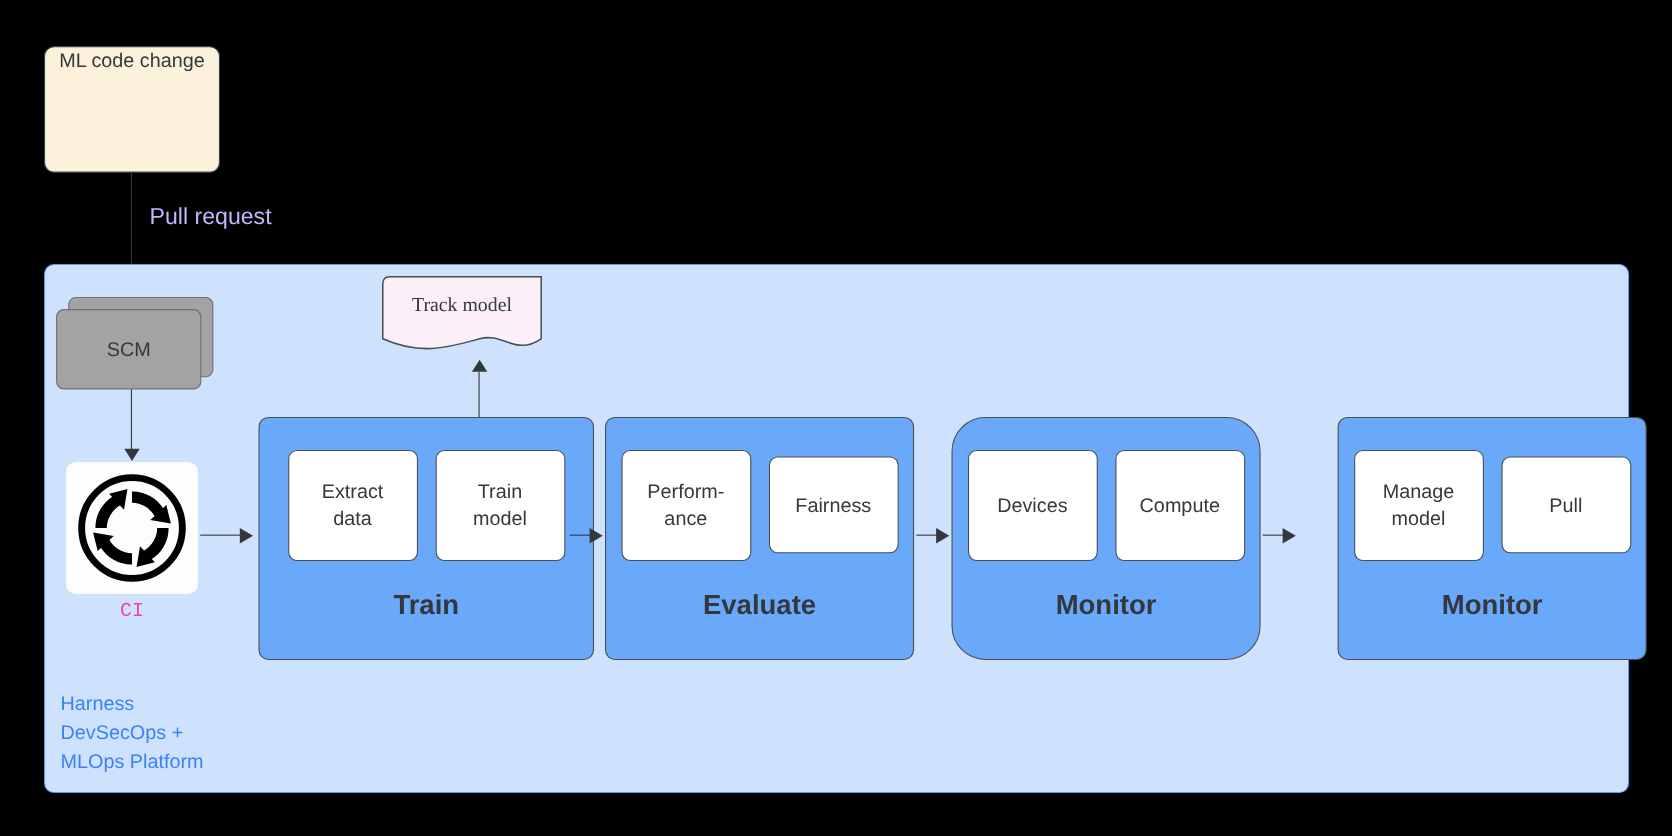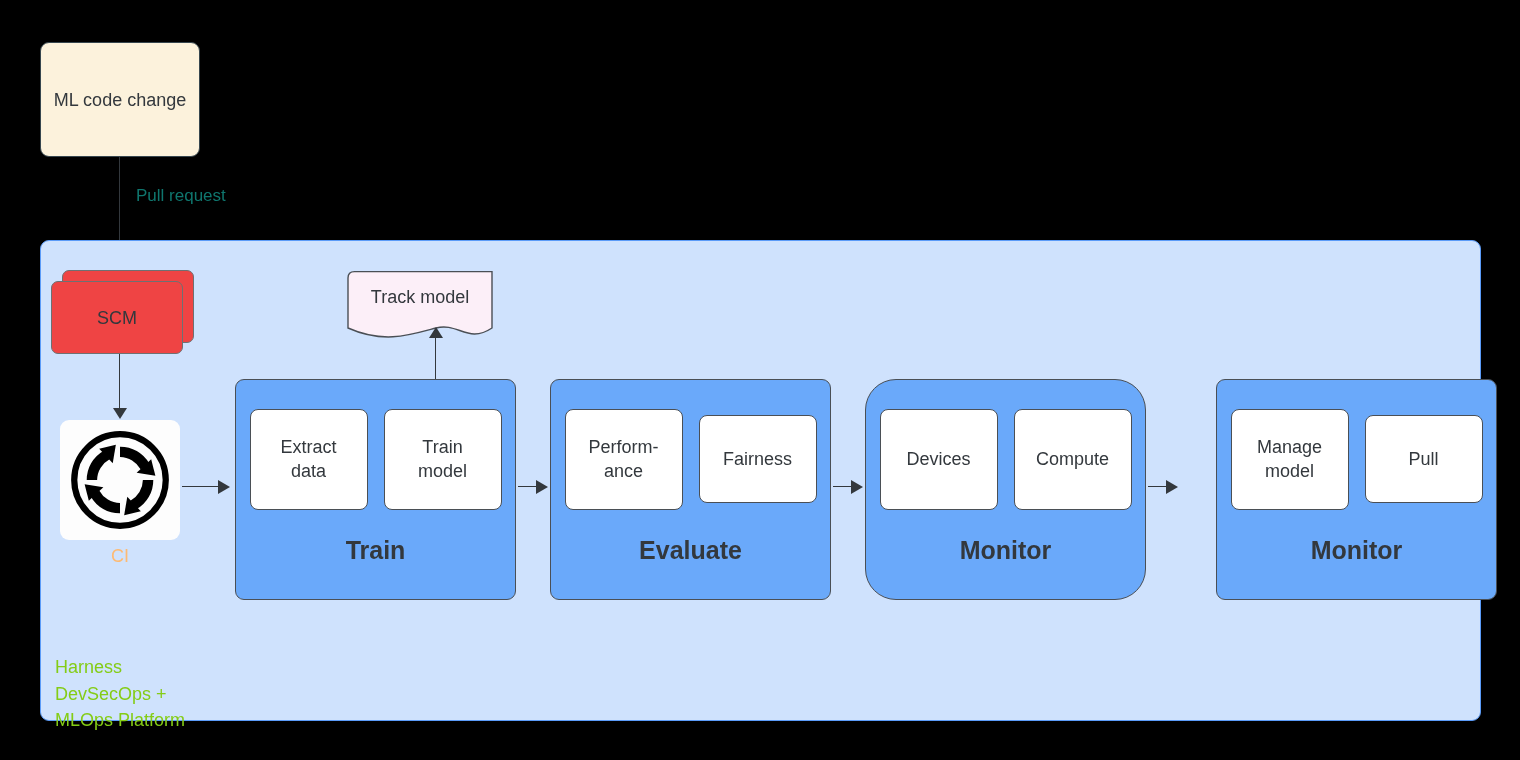--- a/index.html
+++ b/index.html
@@ -31,32 +31,32 @@
   #ml-code-change {
     position: absolute;
     left: 40px;
     top: 42px;
     width: 160px;
     height: 115px;
     background: #FCF2DC;
     border: 1.6px solid #36464E;
     border-radius: 9px;
     display: flex;
-    align-items: center;
+    align-items: flex-start;
     justify-content: center;
     box-sizing: border-box;
   }
 
   
   #pull-request-label {
     position: absolute;
     left: 136px;
     top: 186px;
-    color: #0f766e;
-    font-size: 17px;
+    color: #c4b5fd;
+    font-size: 21px;
     white-space: nowrap;
   }
 
   
   .conn-line-v {
     position: absolute;
     width: 1.4px;
     background: #33383D;
   }
   .conn-line-h {
@@ -95,39 +95,38 @@
     height: 481px;
     background: #CFE2FD;
     border: 1.6px solid #5B9BF8;
     border-radius: 9px;
     box-sizing: border-box;
   }
   #platform-caption {
     position: absolute;
     left: 55px;
     top: 626px;
-    color: #84cc16;
+    color: #3b82f6;
     font-size: 18px;
     line-height: 26.5px;
     white-space: pre-line;
     text-align: left;
-    margin-top: 28px;
   }
 
   
   #scm {
     position: absolute;
     left: 51px;
     top: 270px;
     width: 143px;
     height: 84px;
   }
   #scm .sheet {
     position: absolute;
-    background: #ef4444;
+    background: #a3a3a3;
     border: 1.4px solid #6E7072;
     border-radius: 7px;
     box-sizing: border-box;
   }
   #scm .sheet.back {
     left: 11px; top: 0;
     width: 132px; height: 73px;
   }
   #scm .sheet.front {
     left: 0; top: 11px;
@@ -149,31 +148,33 @@
     display: flex;
     align-items: center;
     justify-content: center;
   }
   #ci-label {
     position: absolute;
     left: 60px;
     top: 546px;
     width: 120px;
     text-align: center;
-    color: #fdba74;
-    font-size: 18px;
+    color: #ec4899;
+    font-size: 18px;
+    font-family: Liberation Mono, monospace;
   }
 
   
   #track-model {
     position: absolute;
     left: 340px;
-    top: 270px;
+    top: 250px;
     width: 160px;
     height: 74px;
+    font-family: Liberation Serif, serif;
   }
   #track-model svg { display: block; }
   #track-model .doc-text {
     position: absolute;
     left: 0; top: 17px;
     width: 160px;
     text-align: center;
     color: #33383D;
     font-size: 18px;
   }
@@ -287,21 +288,21 @@
       <path d="M8 8 Q8 1.6 14.4 1.6 L152 1.6 L152 58
                C128 74 118 52 96 58
                C70 65 44 74 8 58 Z" fill="#FCEFF8" stroke="#4A4F55" stroke-width="1.4"></path>
     </svg>
     <span class="doc-text">Track model</span>
   </div>
 
   <div class="conn-line-v" style="left:435px; top:338px; height:42px;"></div>
   <div class="arrow-up" style="left:429px; top:327px;"></div>
 
-  <div class="stage" id="stage-train" style="left:235px; width:281px;">
+  <div class="stage" id="stage-train" style="left:235px; width:305px;">
     <div class="substeps">
       <div class="substep tall">Extract
 data</div>
       <div class="substep tall">Train
 model</div>
     </div>
     <div class="stage-label">Train</div>
   </div>
 
   <div class="conn-line-h" style="left:518px; top:486px; width:22px;"></div>

